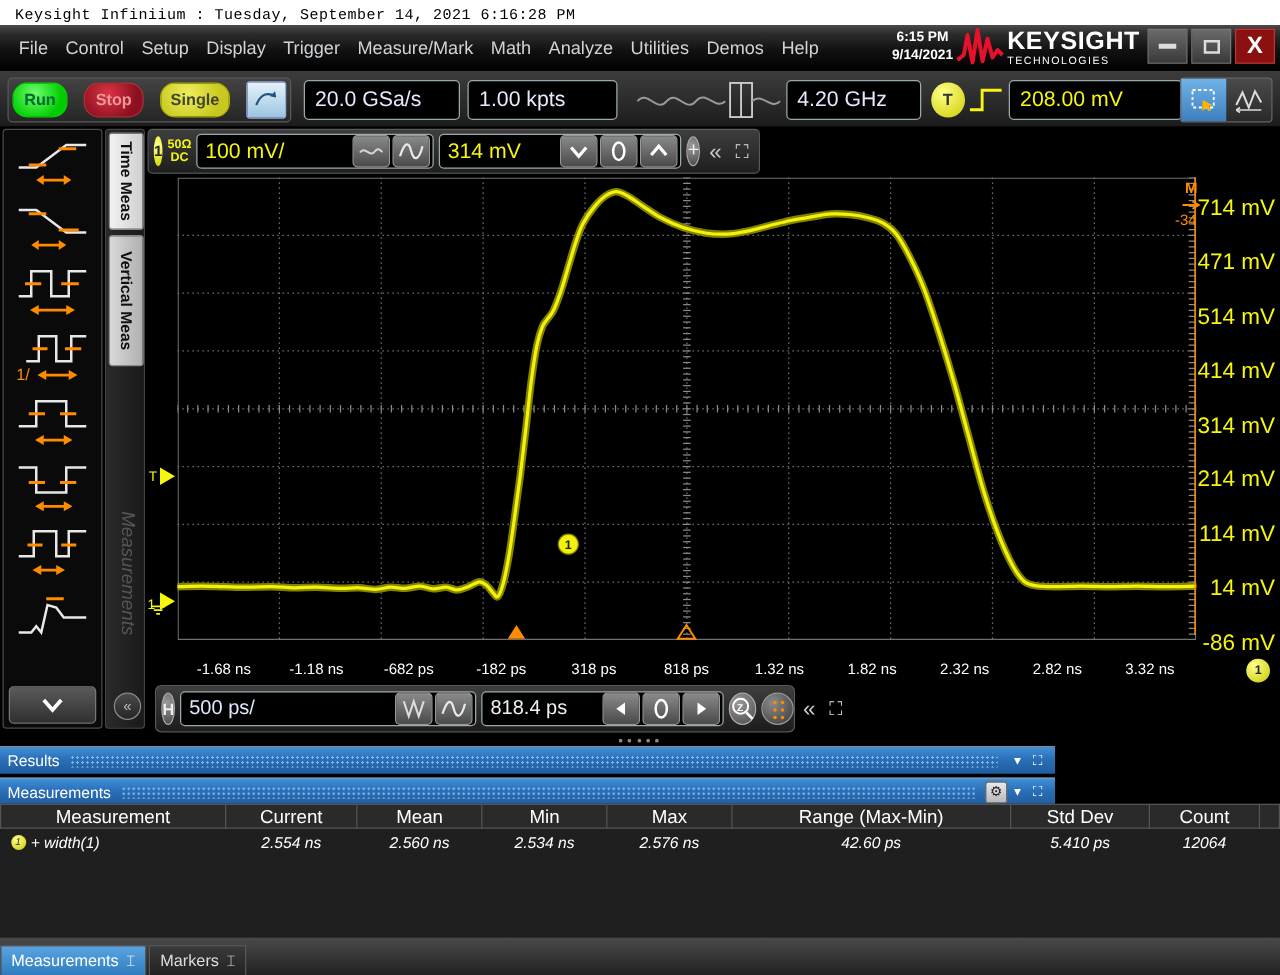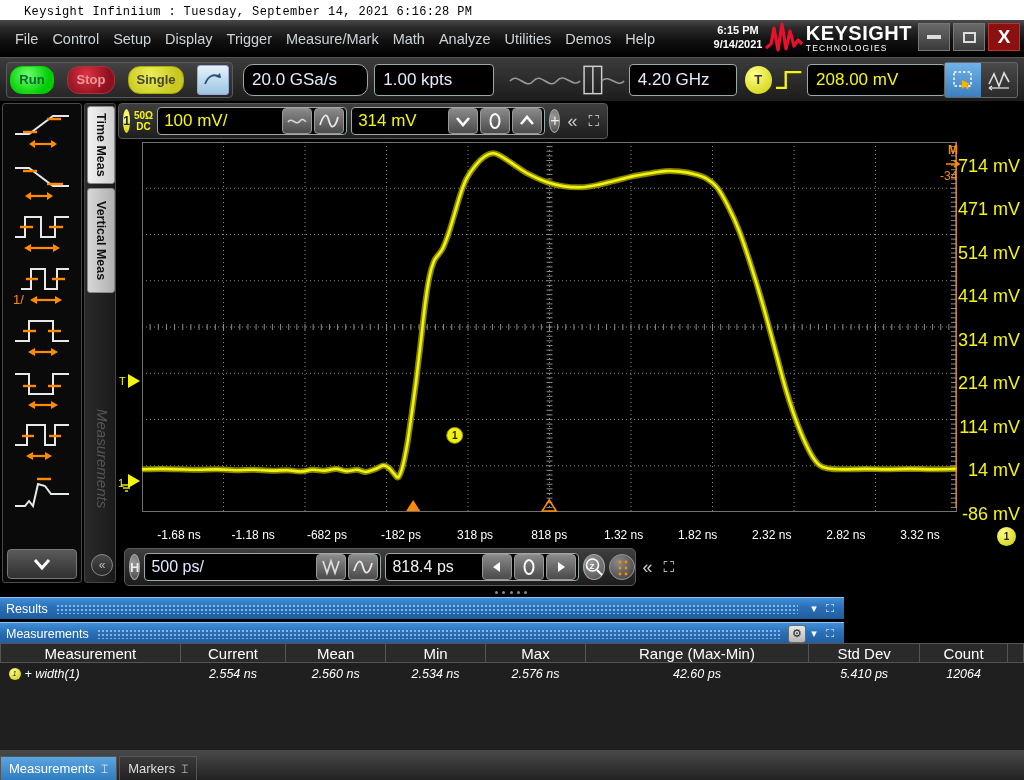--- a/index.html
+++ b/index.html
@@ -9,21 +9,21 @@
     font-family: "Liberation Sans", sans-serif;
     overflow: hidden;
   }
   #app { position: relative; width: 1024px; height: 780px; background:#000; }
 
   
   .titlebar {
     position:absolute; left:0; top:0; width:1024px; height:24px;
     background:#ffffff; color:#000;
     font-family:"Liberation Mono", monospace; font-size:12px;
-    display:flex; align-items:center; padding-left:24px; letter-spacing:0.4px;
+    display:flex; align-items:center; padding-left:12px; letter-spacing:0.4px;
   }
 
   
   .menubar {
     position:absolute; left:0; top:20px; width:1024px; height:37px;
     background:linear-gradient(to bottom,#4a4a4a 0%,#2b2b2b 20%,#111 55%,#000 100%);
     display:flex; align-items:center;
   }
   .menu-items { display:flex; align-items:center; padding-left:8px; }
   .menu-item {
@@ -282,21 +282,21 @@
       <div class="stopbtn">Stop</div>
       <div class="singlebtn">Single</div>
       <div class="sqbtn">
         <svg width="22" height="20" viewBox="0 0 22 20">
           <path d="M3 14 C7 4, 13 4, 18 7" stroke="#24527a" stroke-width="1.8" fill="none"></path>
           <path d="M18 3 L19 8 L14 7 Z" fill="#24527a"></path>
         </svg>
       </div>
     </div>
 
-    <div class="valfield" style="margin-left:10px;width:128px;border-radius:10px;">
+    <div class="valfield" style="margin-left:10px;width:128px;">
       <span>20.0 GSa/s</span>
     </div>
     <div class="valfield" style="margin-left:6px;width:122px;">
       <span>1.00 kpts</span>
     </div>
 
     <svg class="wavethumb" viewBox="0 0 120 34">
       <path d="M2 18 C10 8, 18 28, 26 18 C34 8, 42 28, 50 18 C58 8, 66 26, 74 18" stroke="#9a9a9a" stroke-width="1.6" fill="none"></path>
       <rect x="78" y="3" width="18" height="28" stroke="#cfcfcf" stroke-width="1.5" fill="none"></rect>
       <line x1="87" y1="3" x2="87" y2="31" stroke="#cfcfcf" stroke-width="1.5"></line>

